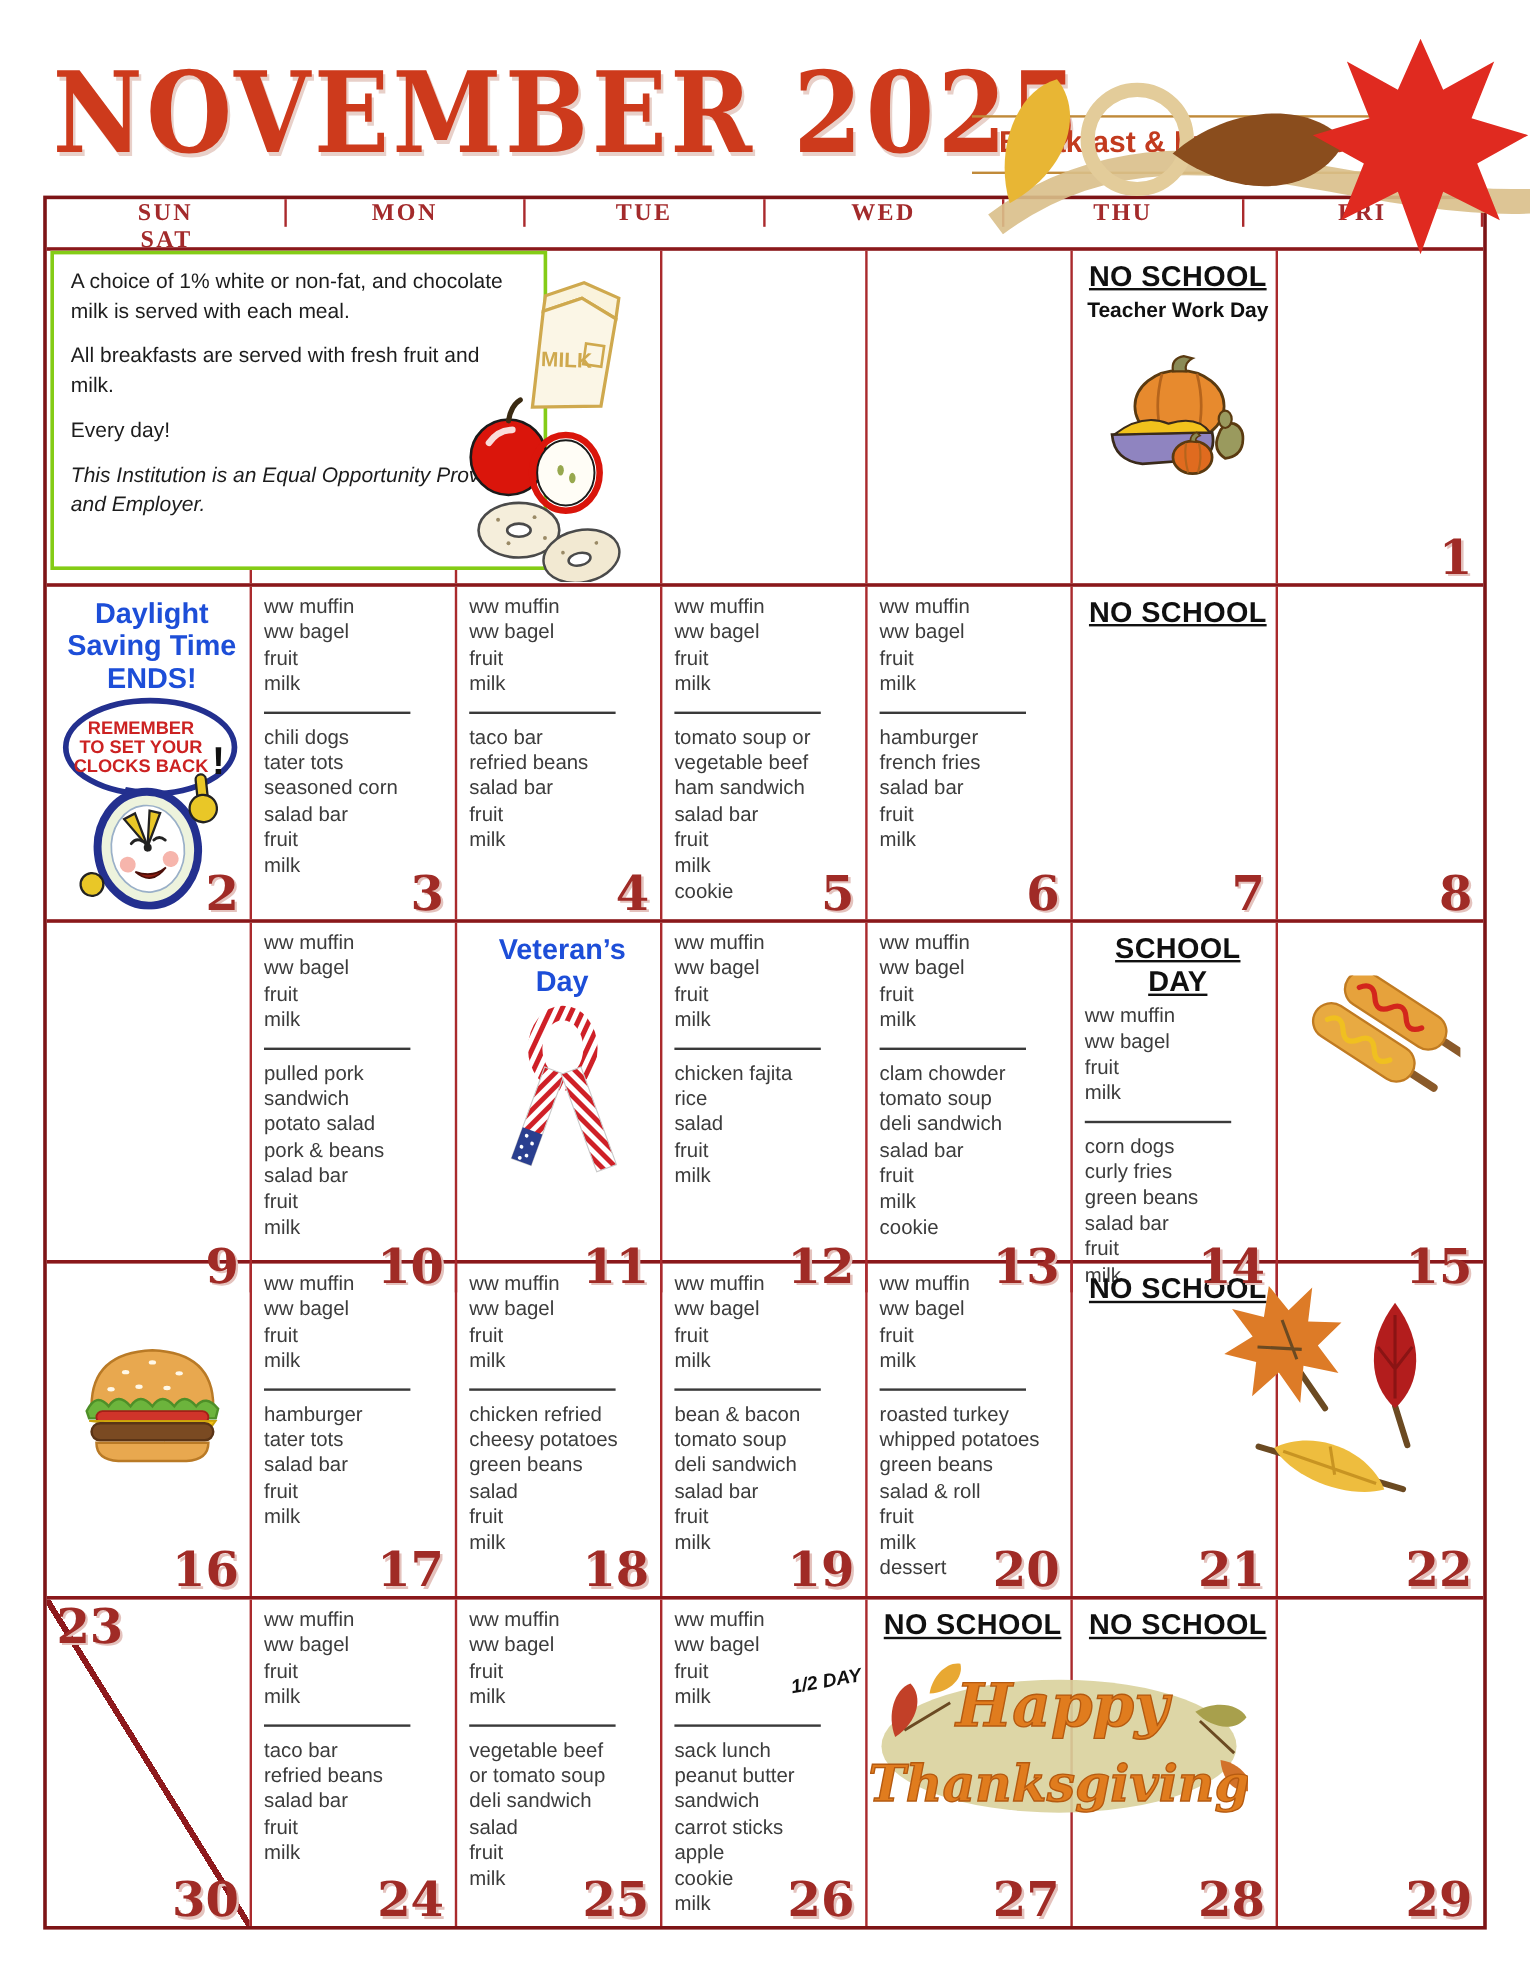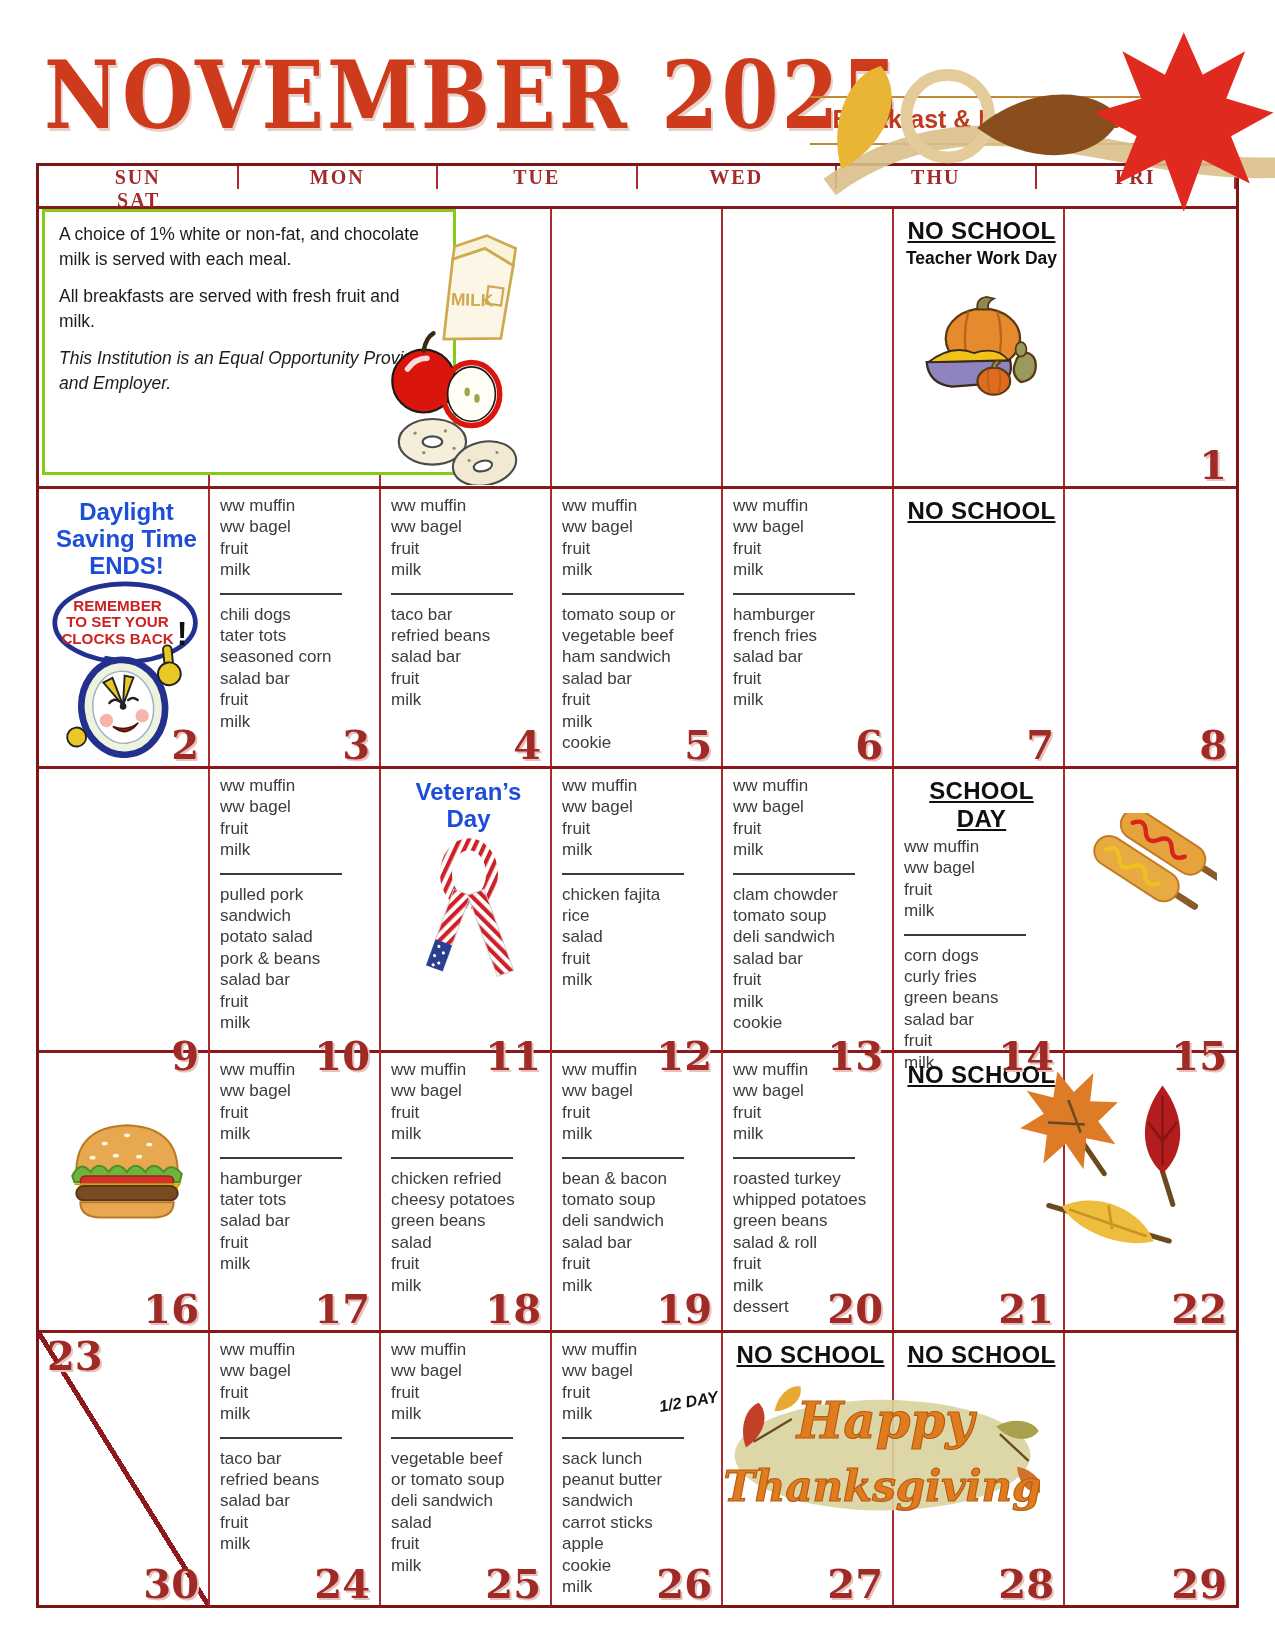--- a/index.html
+++ b/index.html
@@ -612,20 +612,21 @@
             <div class="date">29</div>
           </div>
         </div>
       </div>
   </div>
 
   <div class="info-box">
     <div id="info-paragraphs">
         <p>A choice of 1% white or non-fat, and chocolate milk is served with each meal.</p>
         <p>All breakfasts are served with fresh fruit and milk.</p>
+        <p>Every day!</p>
         <p>This Institution is an Equal Opportunity Provider and Employer.</p>
       </div>
     <div class="info-clipart">
       <svg viewBox="0 0 140 248">
         <g transform="translate(62,2) rotate(8)">
           <path d="M2,26 L30,12 L58,20 L58,36 L30,24 L2,38 Z" fill="#faf3dc" stroke="#cfa94e" stroke-width="2.5"></path>
           <path d="M2,38 L30,24 L58,36 L56,104 L4,112 Z" fill="#fbf6e6" stroke="#cfa94e" stroke-width="2.5"></path>
           <rect x="38" y="58" width="14" height="16" fill="none" stroke="#cfa94e" stroke-width="2"></rect>
           <text x="6" y="80" transform="rotate(-6 6 80)" font-family="Liberation Sans, sans-serif" font-size="16" font-weight="bold" fill="#cfa94e">MILK</text>
         </g>

